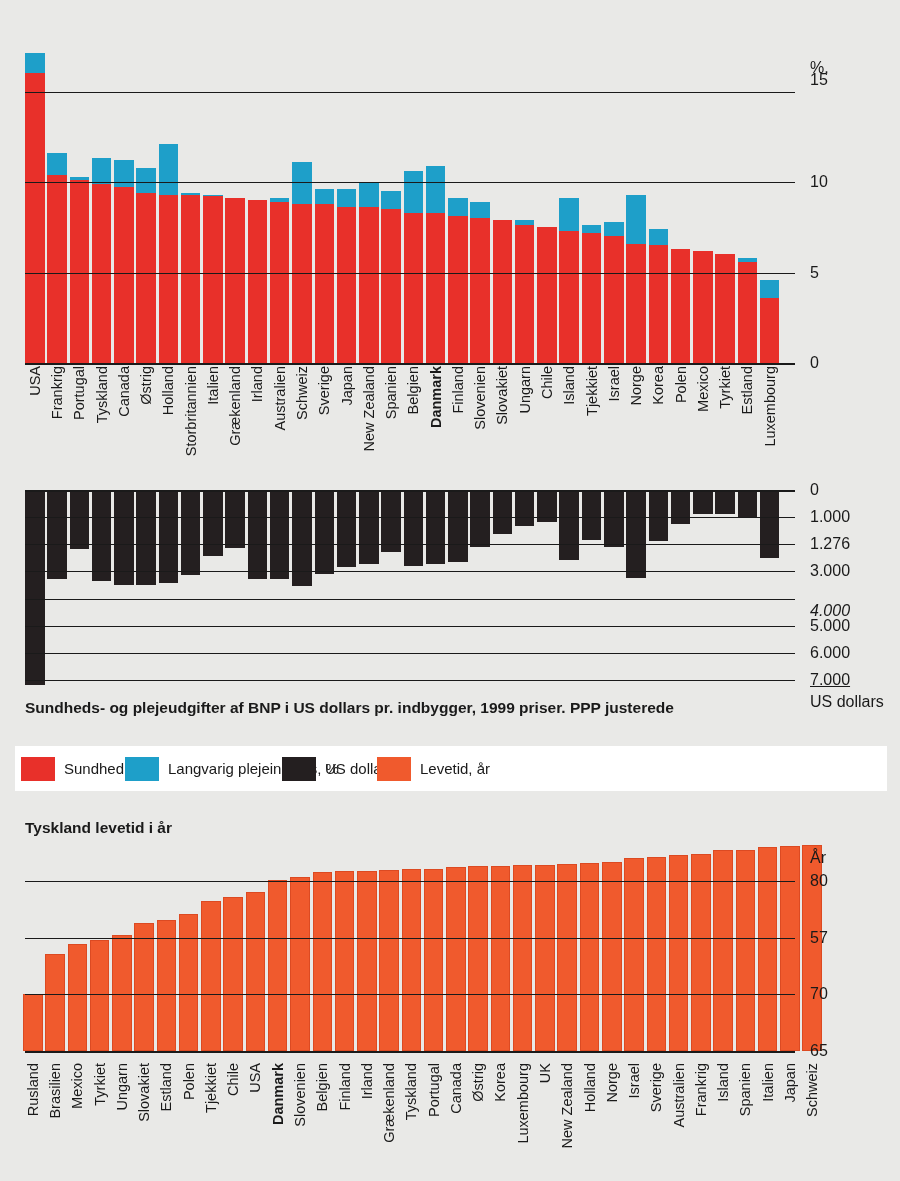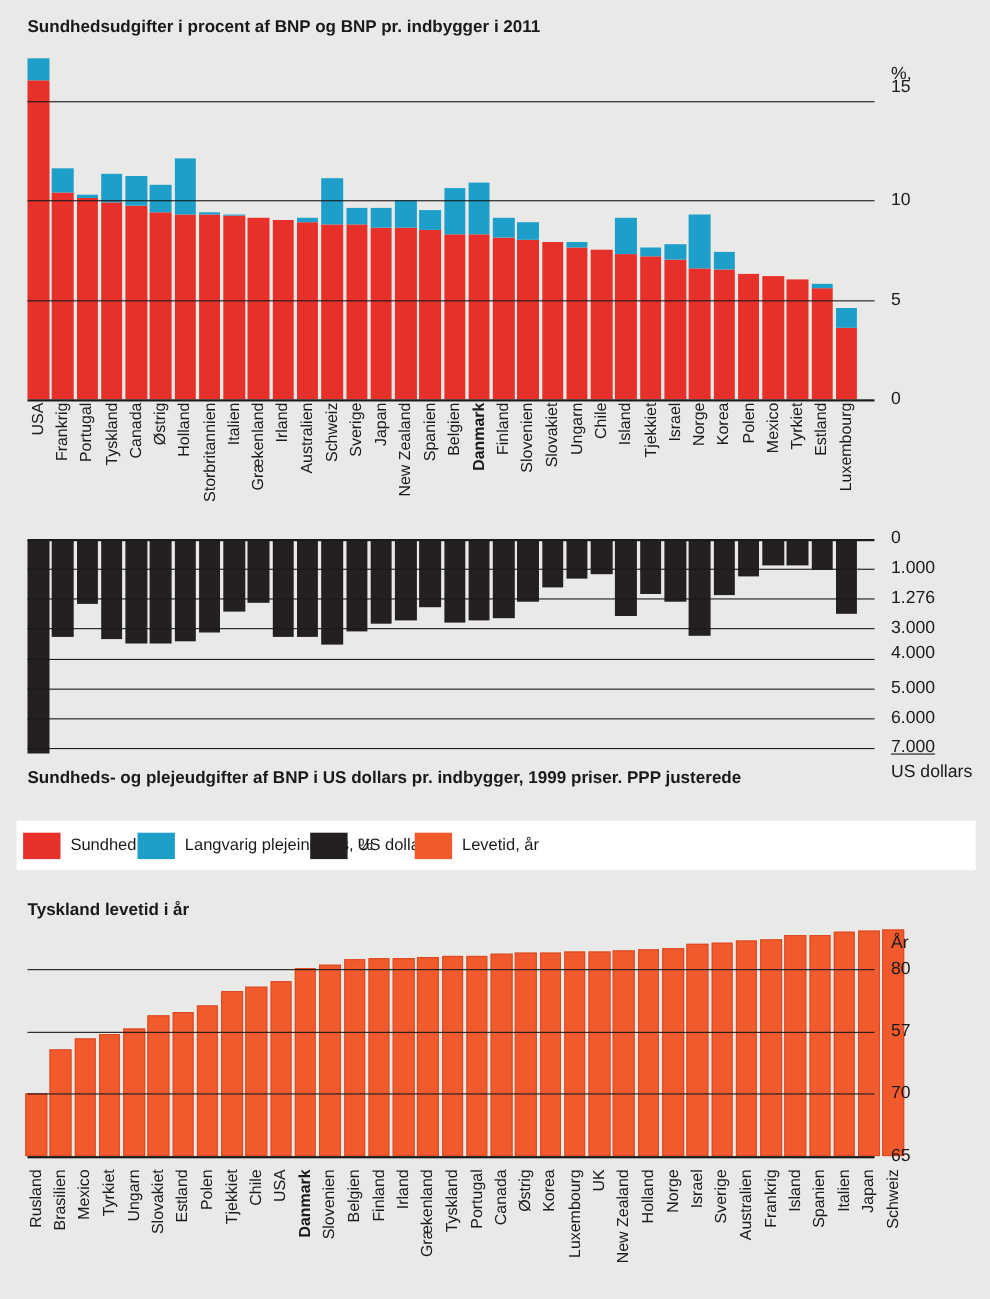--- a/index.html
+++ b/index.html
@@ -20,21 +20,20 @@
   .legend{position:absolute;left:15px;top:746px;width:872px;height:45px;background:#ffffff;z-index:4;}
   .legend-item{position:absolute;top:0;height:45px;display:flex;align-items:center;}
   .swatch{width:34px;height:24px;margin-right:9px;flex:0 0 auto;}
   .legend-label{font-size:15px;white-space:nowrap;}
 </style>
 </head>
 <body>
 
 <div class="page">
 
-  <div class="chart-title" id="title1">Sundhedsudgifter i procent af BNP og BNP pr. indbygger i 2011</div>
 
   <div id="canvas">
       <div class="bar" style="left: 25px; top: 73.4px; width: 19.5px; height: 289.6px; background: rgb(232, 48, 42);"></div>
       <div class="bar" style="left: 25px; top: 53.49px; width: 19.5px; height: 19.91px; background: rgb(30, 159, 201);"></div>
       <div class="xl" style="left: 23.75px; top: 483px;">USA</div>
       <div class="bar" style="left: 47.27px; top: 174.76px; width: 19.5px; height: 188.24px; background: rgb(232, 48, 42);"></div>
       <div class="bar" style="left: 47.27px; top: 153.04px; width: 19.5px; height: 21.72px; background: rgb(30, 159, 201);"></div>
       <div class="xl" style="left: 46.02px; top: 483px;">Frankrig</div>
       <div class="bar" style="left: 69.54px; top: 180.19px; width: 19.5px; height: 182.81px; background: rgb(232, 48, 42);"></div>
       <div class="bar" style="left: 69.54px; top: 176.57px; width: 19.5px; height: 3.62px; background: rgb(30, 159, 201);"></div>
@@ -170,21 +169,21 @@
       <div class="bar" style="left: 759.91px; top: 491px; width: 19.5px; height: 66.5175px; background: rgb(36, 31, 32);"></div>
       <div class="grid base" style="top: 490px;"></div>
       <div class="tick" style="top: 482px;">0</div>
       <div class="grid" style="top: 517.15px;"></div>
       <div class="tick" style="top: 509.15px;">1.000</div>
       <div class="grid" style="top: 544.3px;"></div>
       <div class="tick" style="top: 536.3px;">1.276</div>
       <div class="grid" style="top: 571.45px;"></div>
       <div class="tick" style="top: 563.45px;">3.000</div>
       <div class="grid" style="top: 598.6px;"></div>
-      <div class="tick" style="top: 586px;">4.000</div>
+      <div class="tick" style="top: 603px; font-style: italic;">4.000</div>
       <div class="grid" style="top: 625.75px;"></div>
       <div class="tick" style="top: 617.75px;">5.000</div>
       <div class="grid" style="top: 652.9px;"></div>
       <div class="tick" style="top: 644.9px;">6.000</div>
       <div class="grid" style="top: 680.05px;"></div>
       <div class="tick" style="top: 672.05px; text-decoration: underline;">7.000</div>
       <div class="tick" style="top: 694px;">US dollars</div>
       <div class="bar orange" style="left: 23px; top: 994.35px; width: 19.5px; height: 56.65px; background: rgb(240, 90, 45);"></div>
       <div class="xl" style="left: 21.75px; top: 1180px;">Rusland</div>
       <div class="bar orange" style="left: 45.27px; top: 953.562px; width: 19.5px; height: 97.438px; background: rgb(240, 90, 45);"></div>

